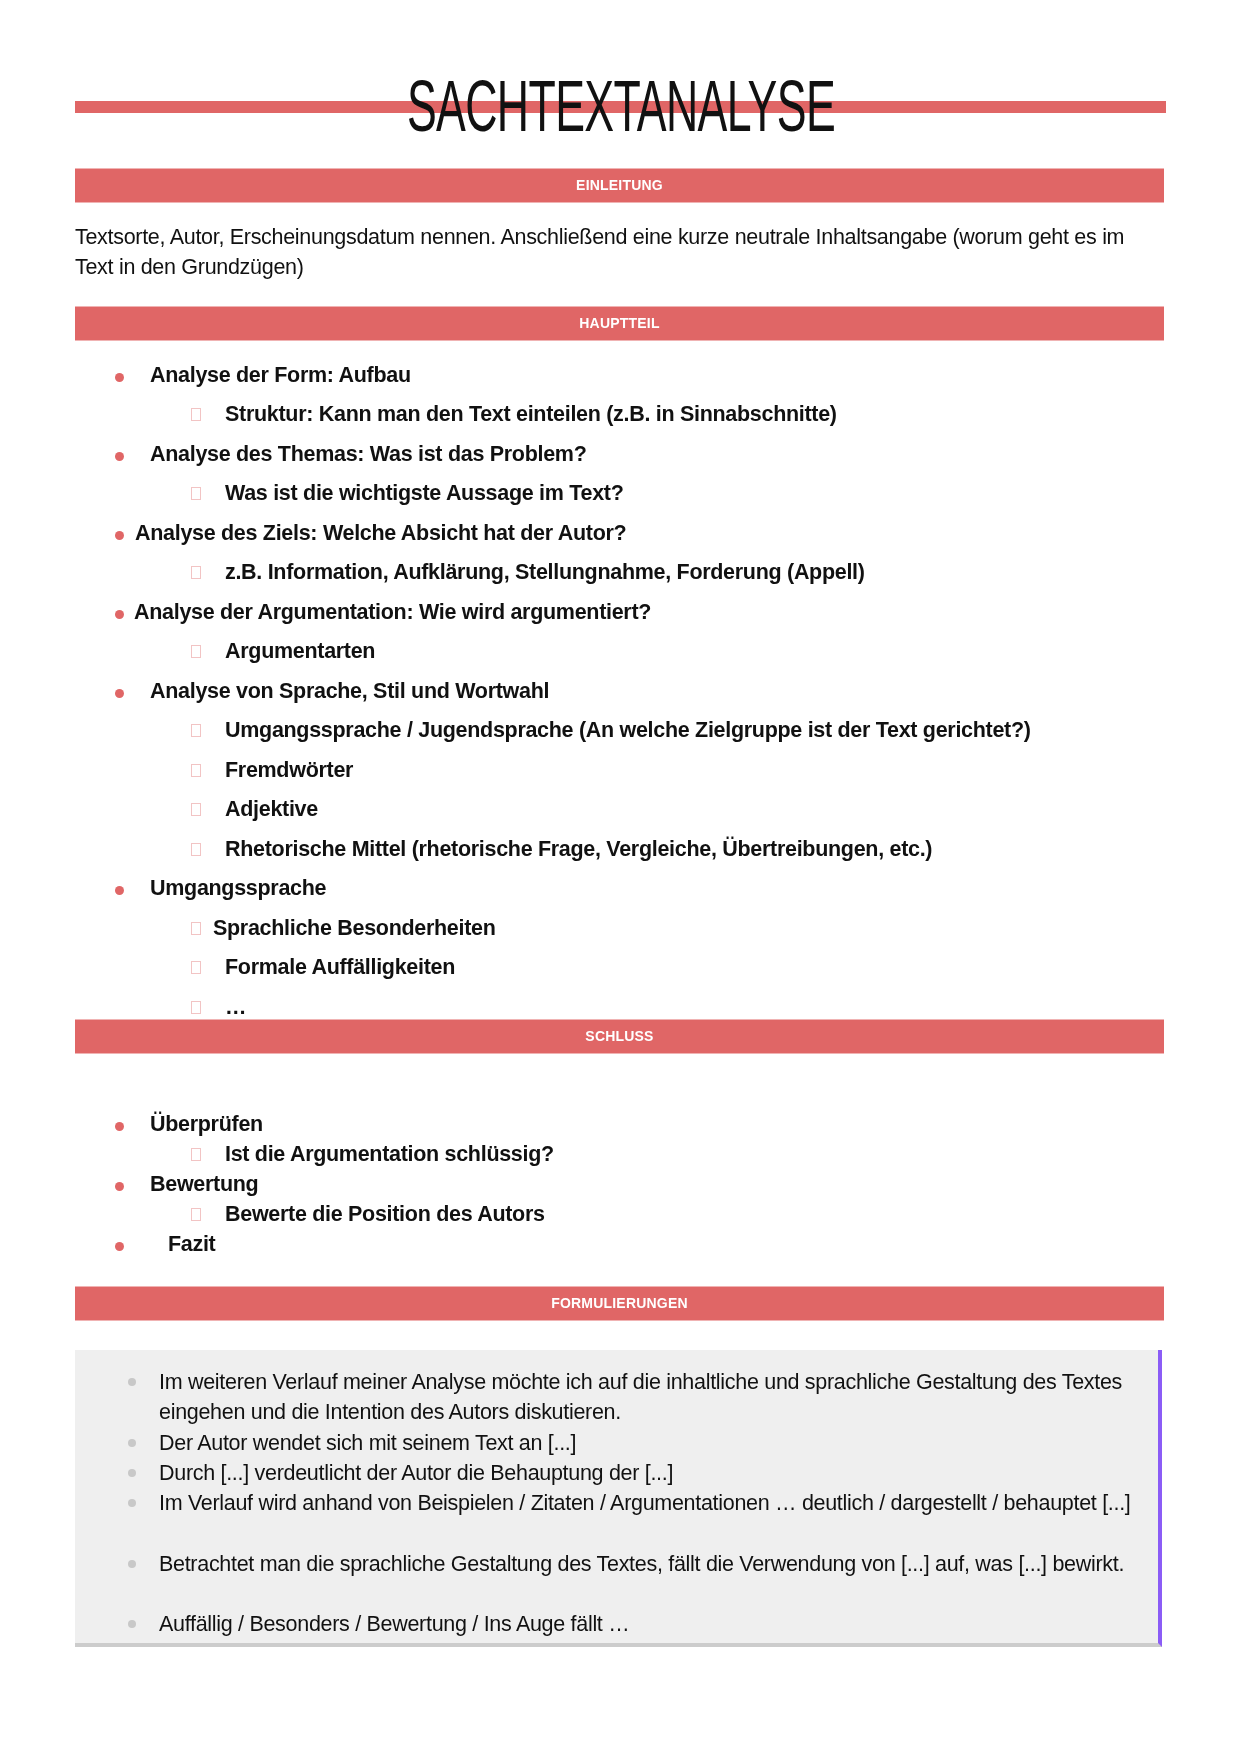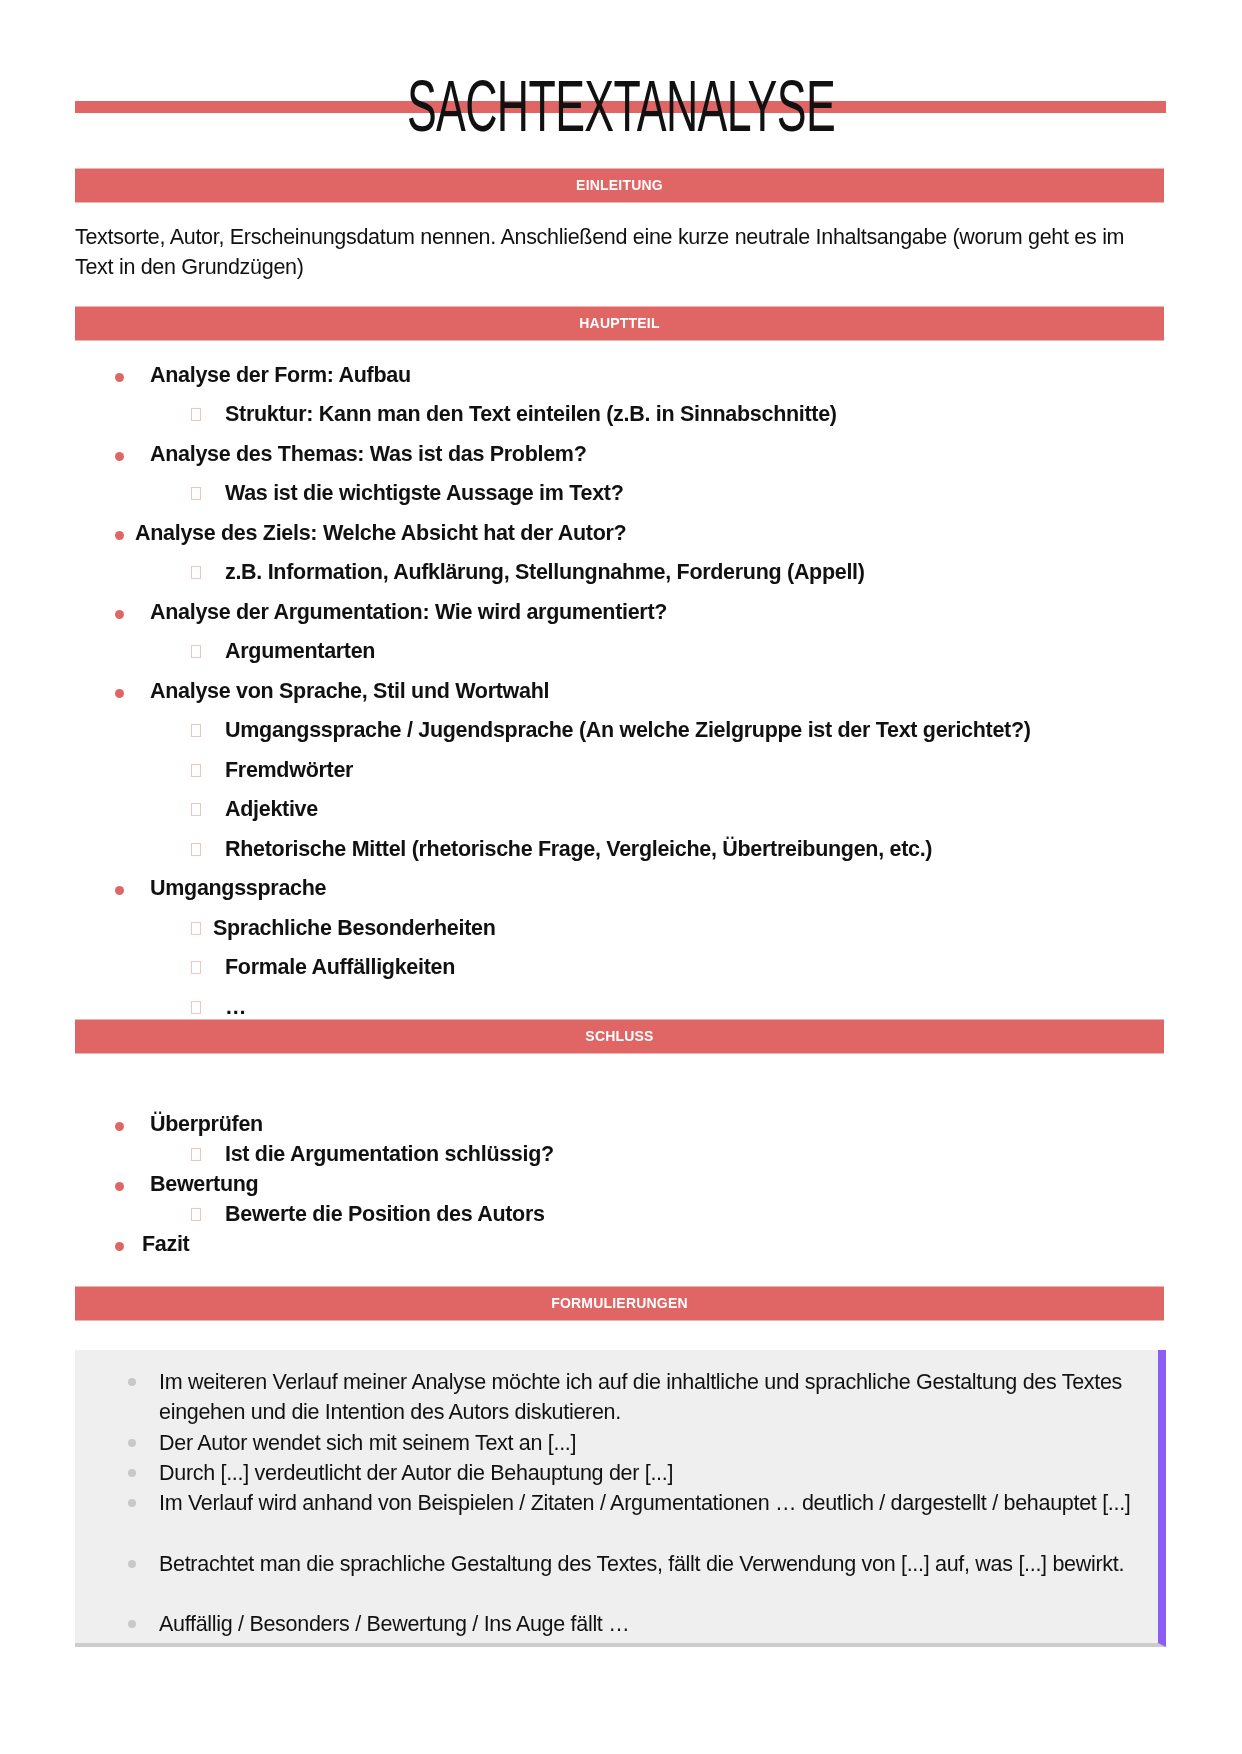--- a/index.html
+++ b/index.html
@@ -6,21 +6,21 @@
   body { width: 1242px; height: 1754px; position: relative; overflow: hidden; font-family: "Liberation Sans", sans-serif; color: #111; }
   .title-line { position: absolute; left: 75px; top: 101px; width: 1091px; height: 12px; background: #e06666; }
   .title { position: absolute; left: 0; top: 68px; width: 1242px; text-align: center; font-family: "Liberation Sans Narrow", "Liberation Sans", sans-serif; font-size: 72px; font-weight: 400; letter-spacing: -1px; line-height: 76px; color: #111; transform: scaleX(0.62); transform-origin: center; }
   .section-bar { position: absolute; left: 75px; width: 1089px; height: 33px; background: #e06666; color: #ffffff; font-family: "Liberation Sans", sans-serif; font-weight: 700; font-size: 14px; text-align: center; line-height: 33px; letter-spacing: 0.2px; box-shadow: 0 1px 0 #f0b3b3, 0 -1px 0 #f0b3b3; }
   .para { position: absolute; left: 75px; top: 222px; width: 1090px; font-size: 21.5px; line-height: 30px; letter-spacing: -0.3px; }
   .list { position: absolute; left: 0; margin: 0; padding: 0; list-style: none; }
   .item { position: absolute; left: 0; white-space: nowrap; font-size: 21.5px; letter-spacing: -0.3px; }
   .item .dot { position: absolute; width: 9px; height: 9px; border-radius: 50%; background: #e06666; }
   .item .sq { position: absolute; width: 10px; height: 13px; border: 1px solid #f2c4c4; box-sizing: border-box; }
   .item .txt { position: absolute; left: 0; font-weight: bold; }
-  .gray-box { position: absolute; left: 75px; top: 1350px; width: 1083px; height: 293px; background: #efefef; border-right: 8px solid #8b5cf6; border-bottom: 4px solid #cccccc; }
+  .gray-box { position: absolute; left: 75px; top: 1350px; width: 1083px; height: 293px; background: #efefef; border-right: 4px solid #8b5cf6; border-bottom: 4px solid #cccccc; }
   .g-item { position: absolute; left: 0; width: 1090px; font-size: 21.5px; line-height: 30px; letter-spacing: -0.3px; }
   .g-item .gdot { position: absolute; left: 53px; top: 11px; width: 8px; height: 8px; border-radius: 50%; background: #c8c8c8; }
   .g-item .gtxt { position: absolute; left: 84px; width: 1000px; }
 </style>
 </head>
 <body>
 
 <div class="title-line"></div>
 <div class="title">SACHTEXTANALYSE</div>
 
@@ -52,21 +52,21 @@
       <span class="dot" style="left:115px;top:10px"></span>
       <span class="txt" style="left:135px">Analyse des Ziels: Welche Absicht hat der Autor?</span>
     </div>
   <div class="item" style="top:560px">
       <span class="sq" style="left:191px;top:6px"></span>
       <span class="txt" style="left:225px">z.B. Information, Aufklärung, Stellungnahme, Forderung (Appell)</span>
     </div>
 
   <div class="item" style="top:600px">
       <span class="dot" style="left:115px;top:10px"></span>
-      <span class="txt" style="left:150px">Analyse der Argumentation: Wie wird argumentiert?</span>
+      <span class="txt" style="left:134px">Analyse der Argumentation: Wie wird argumentiert?</span>
     </div>
   <div class="item" style="top:639px">
       <span class="sq" style="left:191px;top:6px"></span>
       <span class="txt" style="left:225px">Argumentarten</span>
     </div>
 
   <div class="item" style="top:679px">
       <span class="dot" style="left:115px;top:10px"></span>
       <span class="txt" style="left:150px">Analyse von Sprache, Stil und Wortwahl</span>
     </div>
@@ -118,21 +118,21 @@
   <div class="item" style="top:1172px">
       <span class="dot" style="left:115px;top:10px"></span>
       <span class="txt" style="left:150px">Bewertung</span>
     </div>
   <div class="item" style="top:1202px">
       <span class="sq" style="left:191px;top:6px"></span>
       <span class="txt" style="left:225px">Bewerte die Position des Autors</span>
     </div>
   <div class="item" style="top:1232px">
       <span class="dot" style="left:115px;top:10px"></span>
-      <span class="txt" style="left:142px">Fazit</span>
+      <span class="txt" style="left:168px">Fazit</span>
     </div>
 </div>
 
 <div class="section-bar" style="top:1287px">FORMULIERUNGEN</div>
 <div class="gray-box">
   <div class="g-item" style="top:17px">
       <span class="gdot"></span>
       <span class="gtxt">Im weiteren Verlauf meiner Analyse möchte ich auf die inhaltliche und sprachliche Gestaltung des Textes eingehen und die Intention des Autors diskutieren.</span>
     </div>
   <div class="g-item" style="top:78px">

